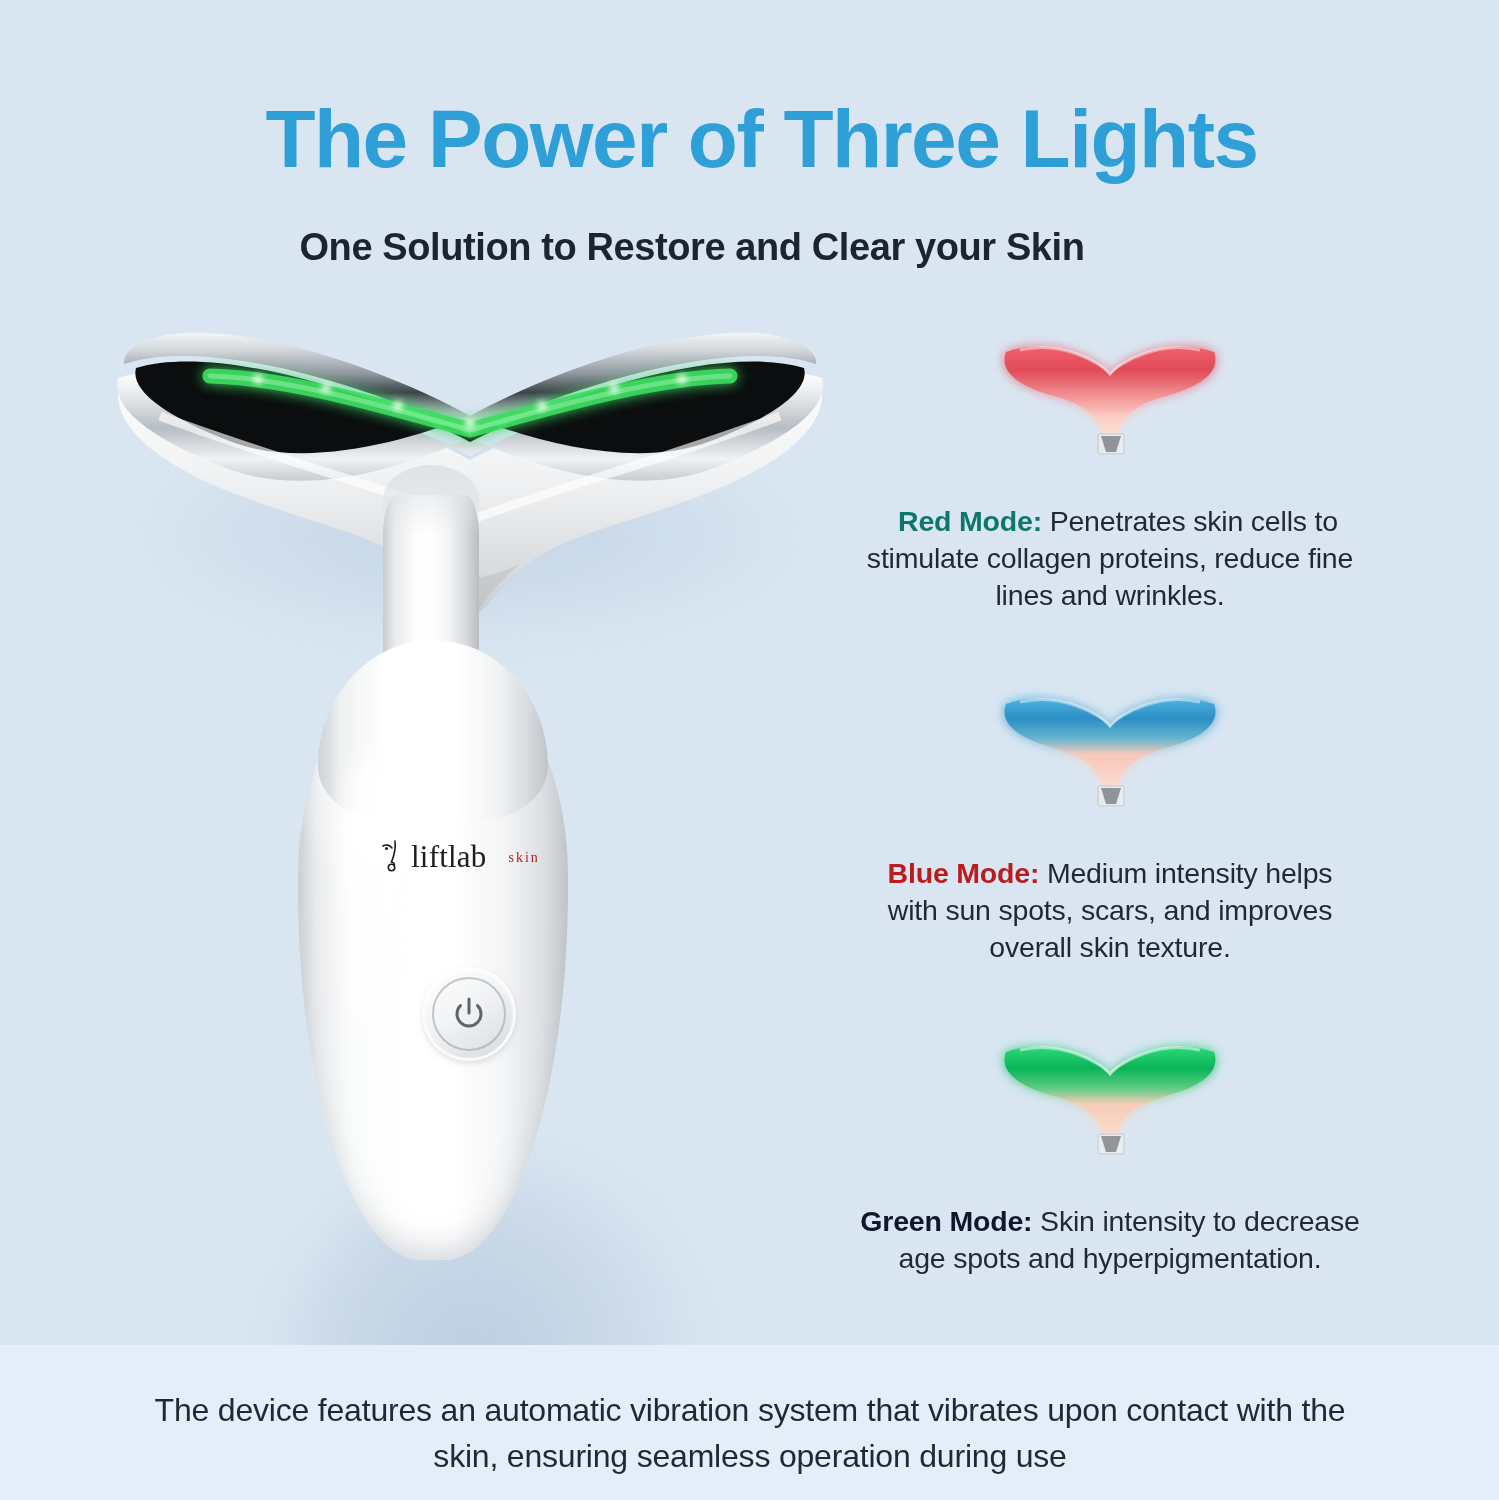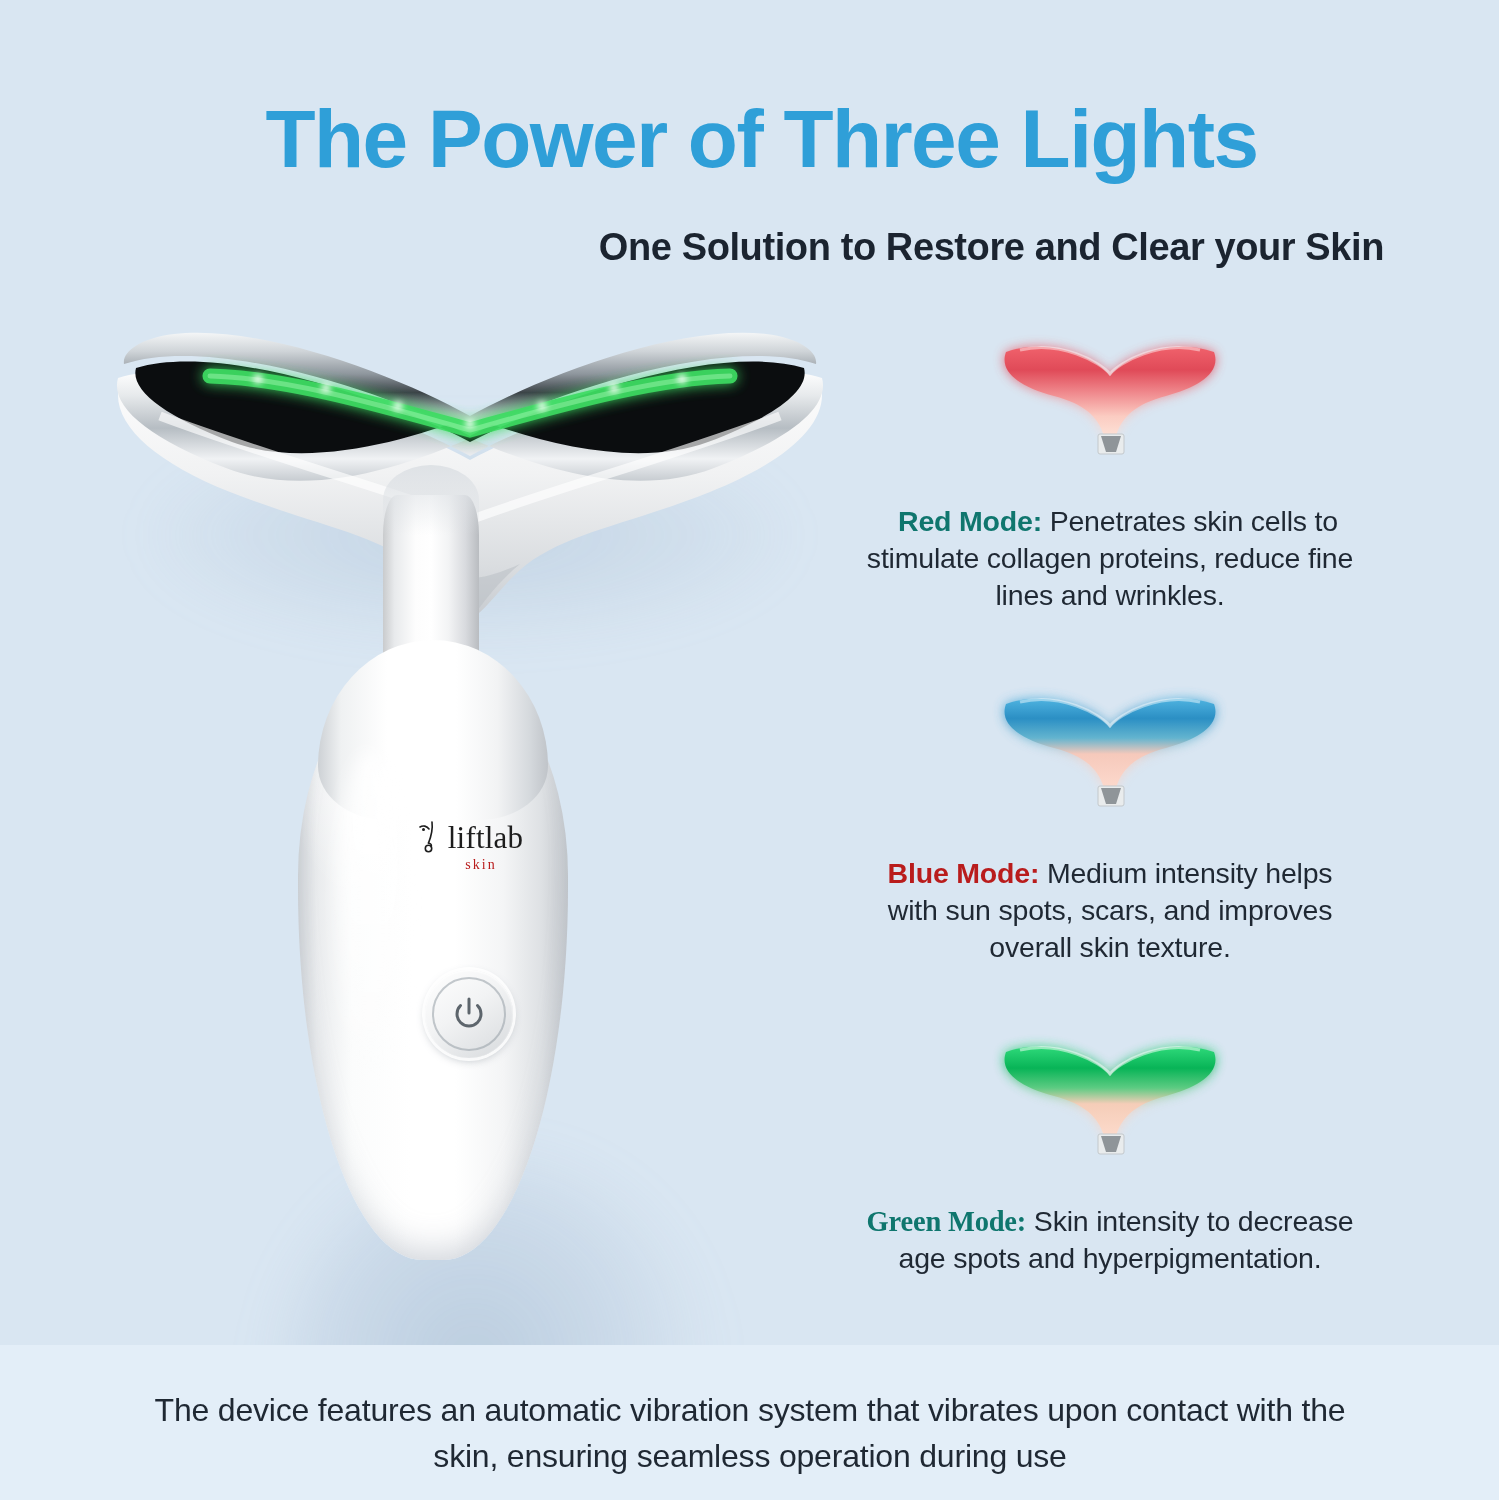--- a/index.html
+++ b/index.html
@@ -26,21 +26,21 @@
     font-size:82px;
     font-weight:bold;
     letter-spacing:-1.5px;
     color:#2f9fd8;
     line-height:1;
     padding-left:24px;
   }
 
   #subtitle {
     position:absolute; top:228px; left:0; width:1384px;
-    text-align:right;
+    text-align:center;
     font-size:38px;
     font-weight:bold;
     letter-spacing:-0.4px;
     color:#1b2430;
     line-height:1;
   }
 
   
   #product {
     position:absolute;
@@ -141,21 +141,21 @@
     border-radius:50%;
     background:linear-gradient(to bottom, rgba(255,255,255,.92), rgba(255,255,255,.12));
     filter:blur(9px);
   }
 
   
   #logo {
     position:absolute;
     left:290px; top:500px;
     width:180px; height:72px;
-    display:flex; flex-direction:column; align-items:center;
+    display:flex; flex-direction:row; align-items:center;
   }
   #logo-row { display:flex; align-items:center; gap:5px; }
   #logo-mark { width:26px; height:34px; display:block; }
   #logo-word {
     font-family:"Liberation Serif", serif;
     font-size:31px;
     color:#1d1d1d;
     line-height:1;
     letter-spacing:.2px;
   }
@@ -212,21 +212,21 @@
     margin:8px auto 0;
     text-align:center;
     font-size:28.5px;
     line-height:1.30;
     color:#1f2833;
     letter-spacing:-.2px;
   }
   .mode-label { font-weight:bold; }
   #label-red   { color:#0f766e;margin-left:16px; }
   #label-blue  { color:#b91c1c; }
-  #label-green { color:#0f766e;font-family:Liberation Serif, serif; }
+  #label-green { color:#0f172a; }
 
   
   #footer-band {
     position:absolute;
     left:0; top:1345px;
     width:1499px; height:155px;
     background:#e3eef8;
   }
   #footer-text {
     position:absolute;

